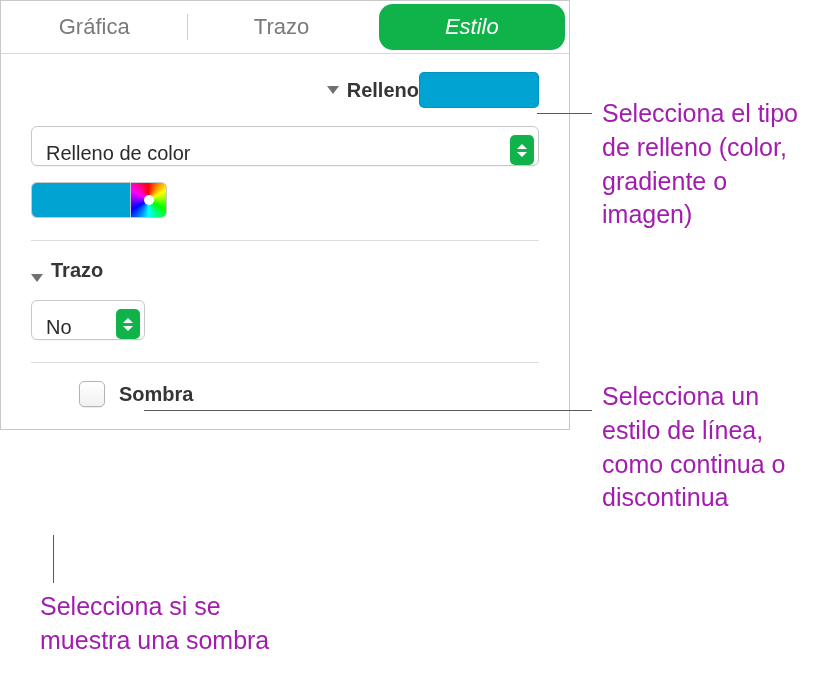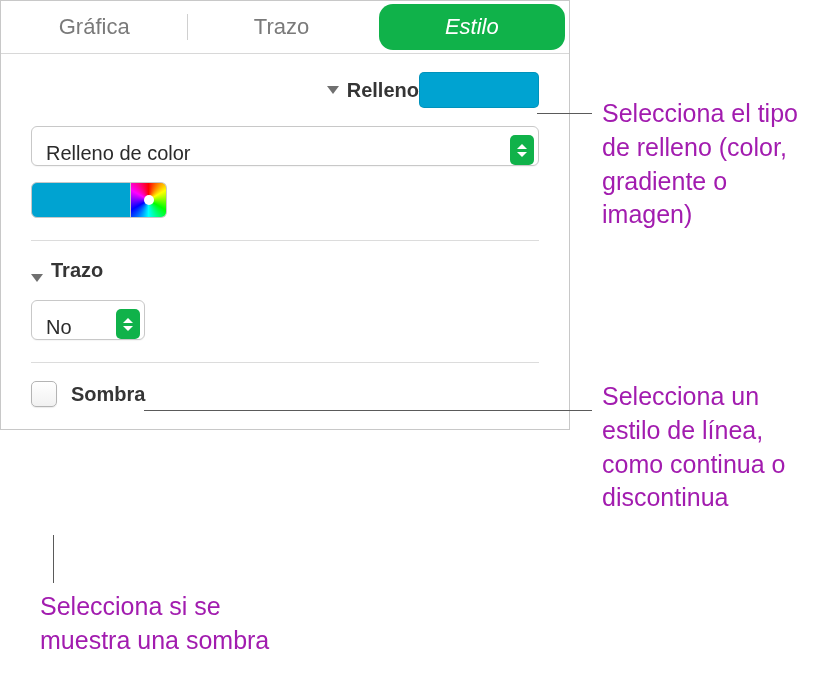--- a/index.html
+++ b/index.html
@@ -178,20 +178,21 @@
       width: 10px;
       height: 10px;
       background: #ffffff;
       border-radius: 50%;
       transform: translate(-50%, -50%);
     }
     .checkbox-row {
       display: flex;
       align-items: center;
       gap: 14px;
+      margin-left: 48px;
     }
     .checkbox {
       width: 26px;
       height: 26px;
       border: 1px solid #b4b4b4;
       border-radius: 5px;
       background: linear-gradient(#fff, #f1f1f1);
       cursor: pointer;
       box-shadow: 0 1px 1px rgba(0,0,0,0.08);
     }

